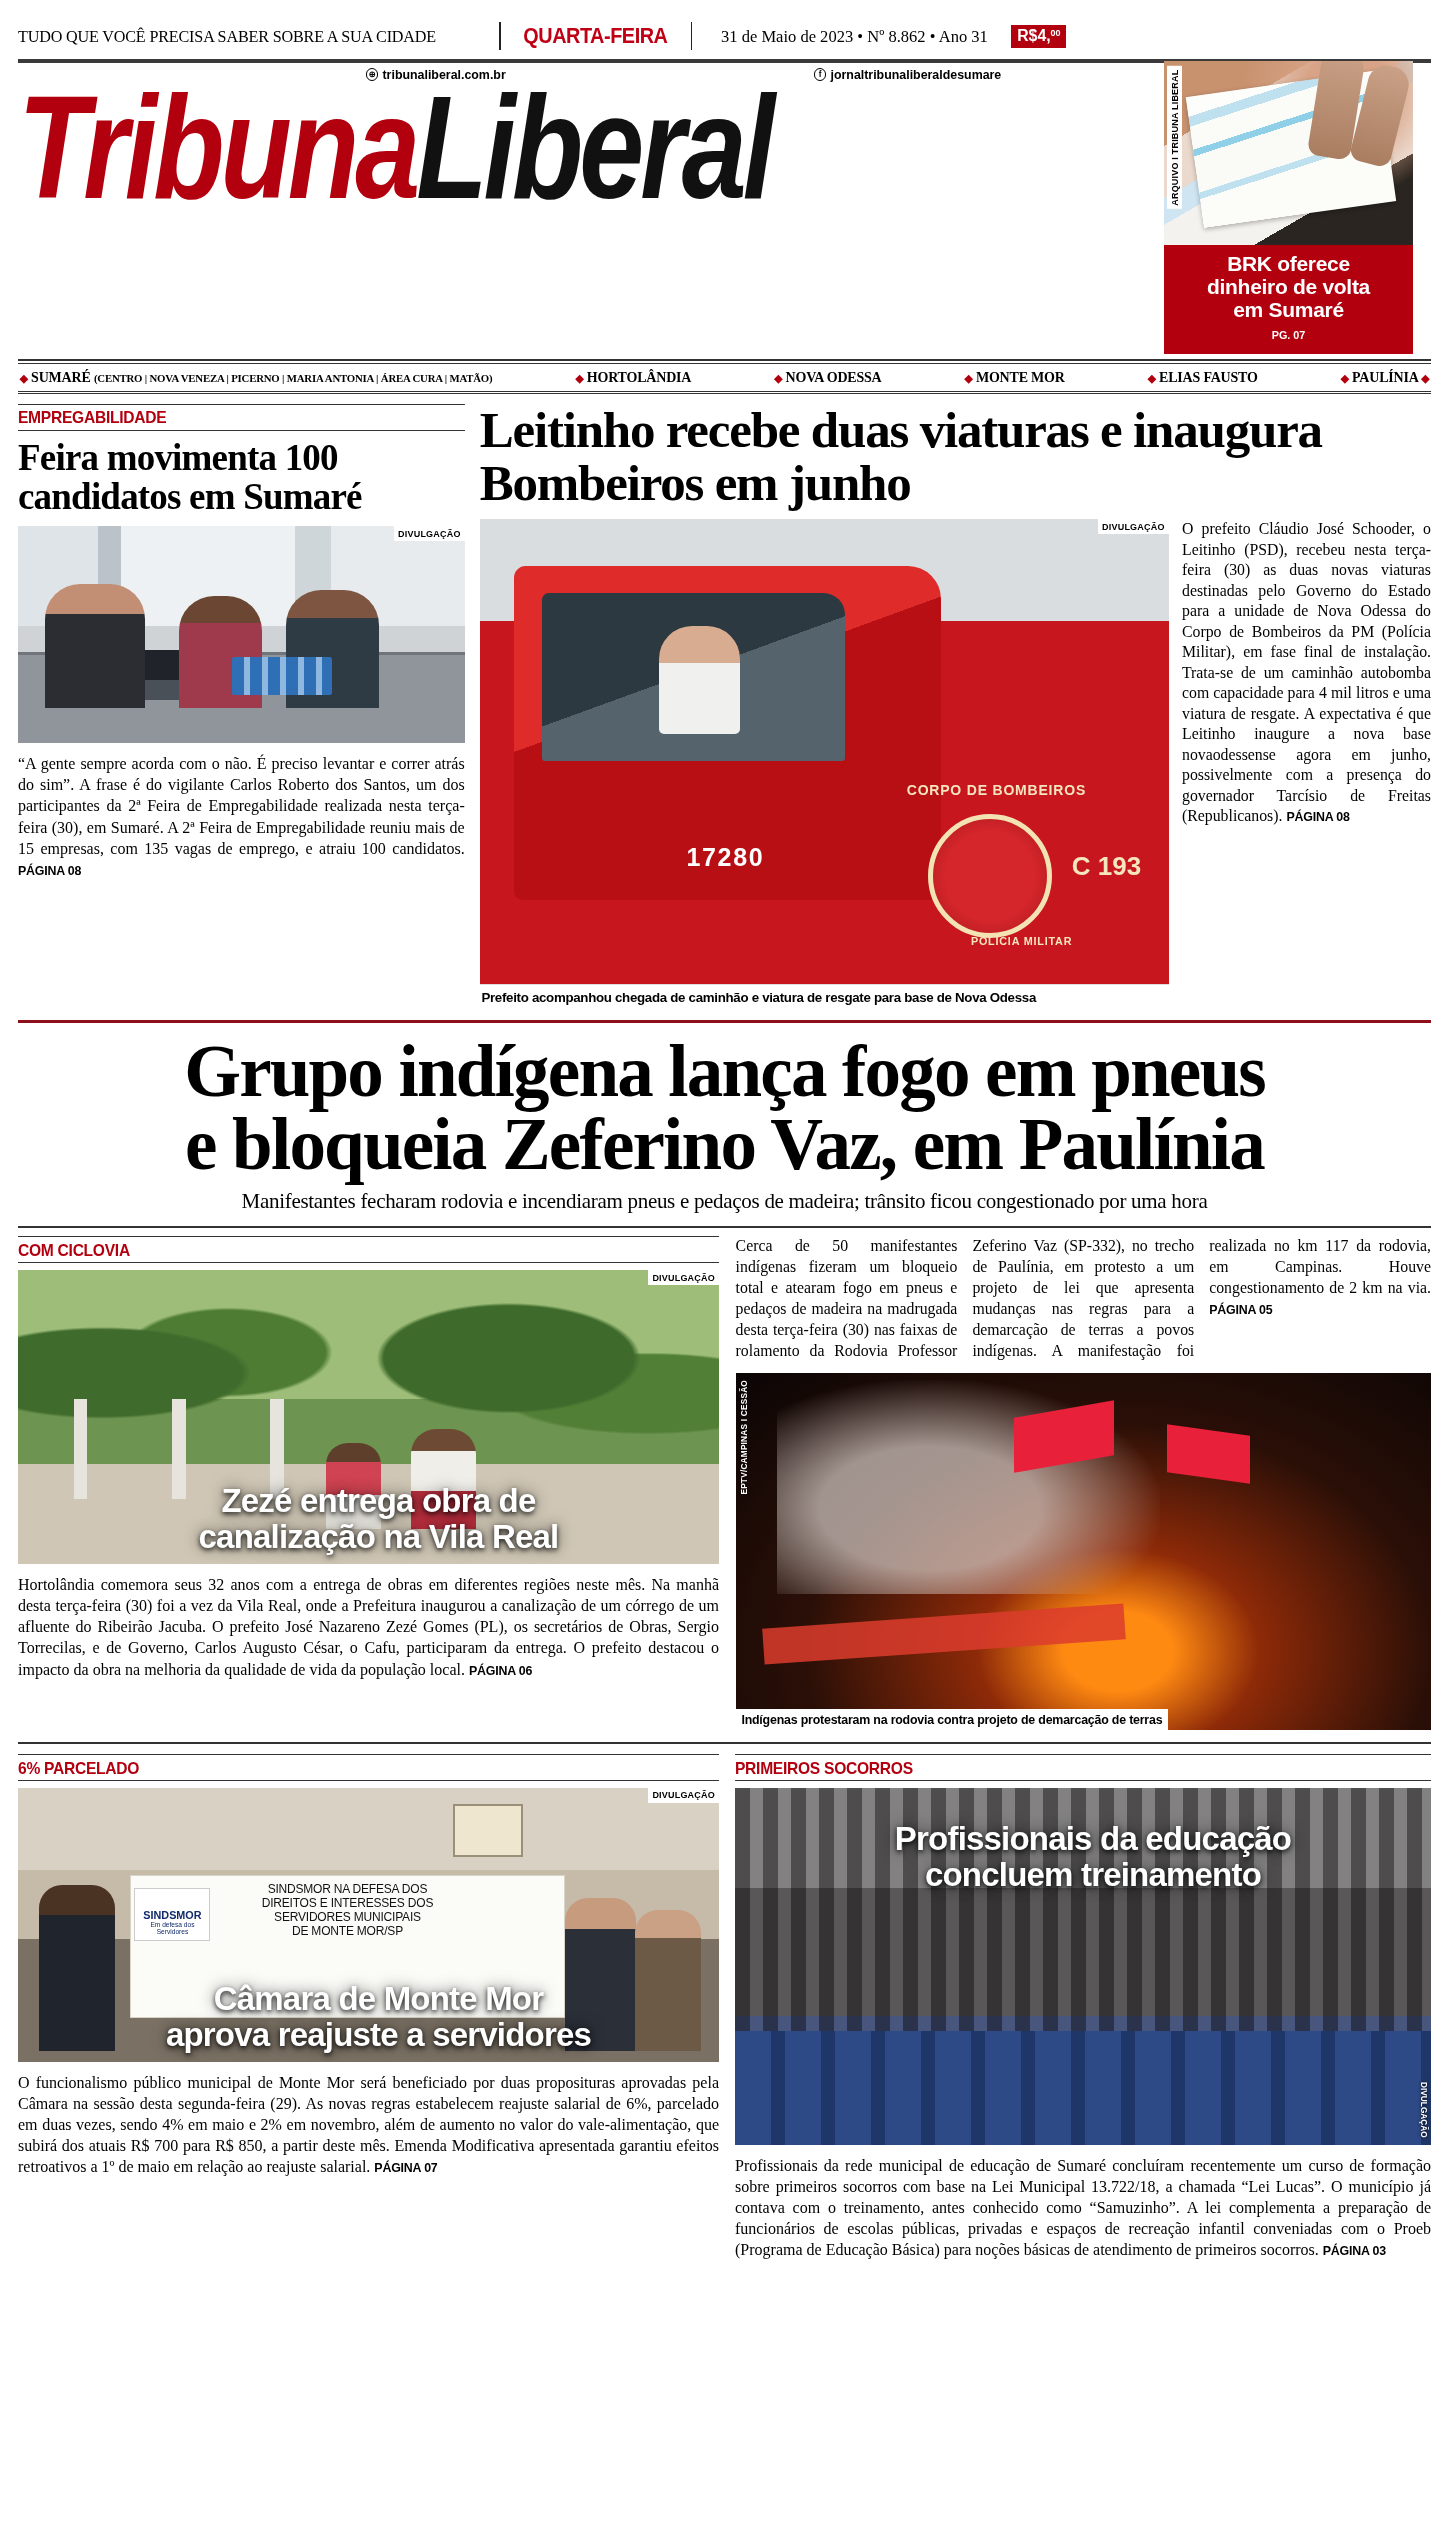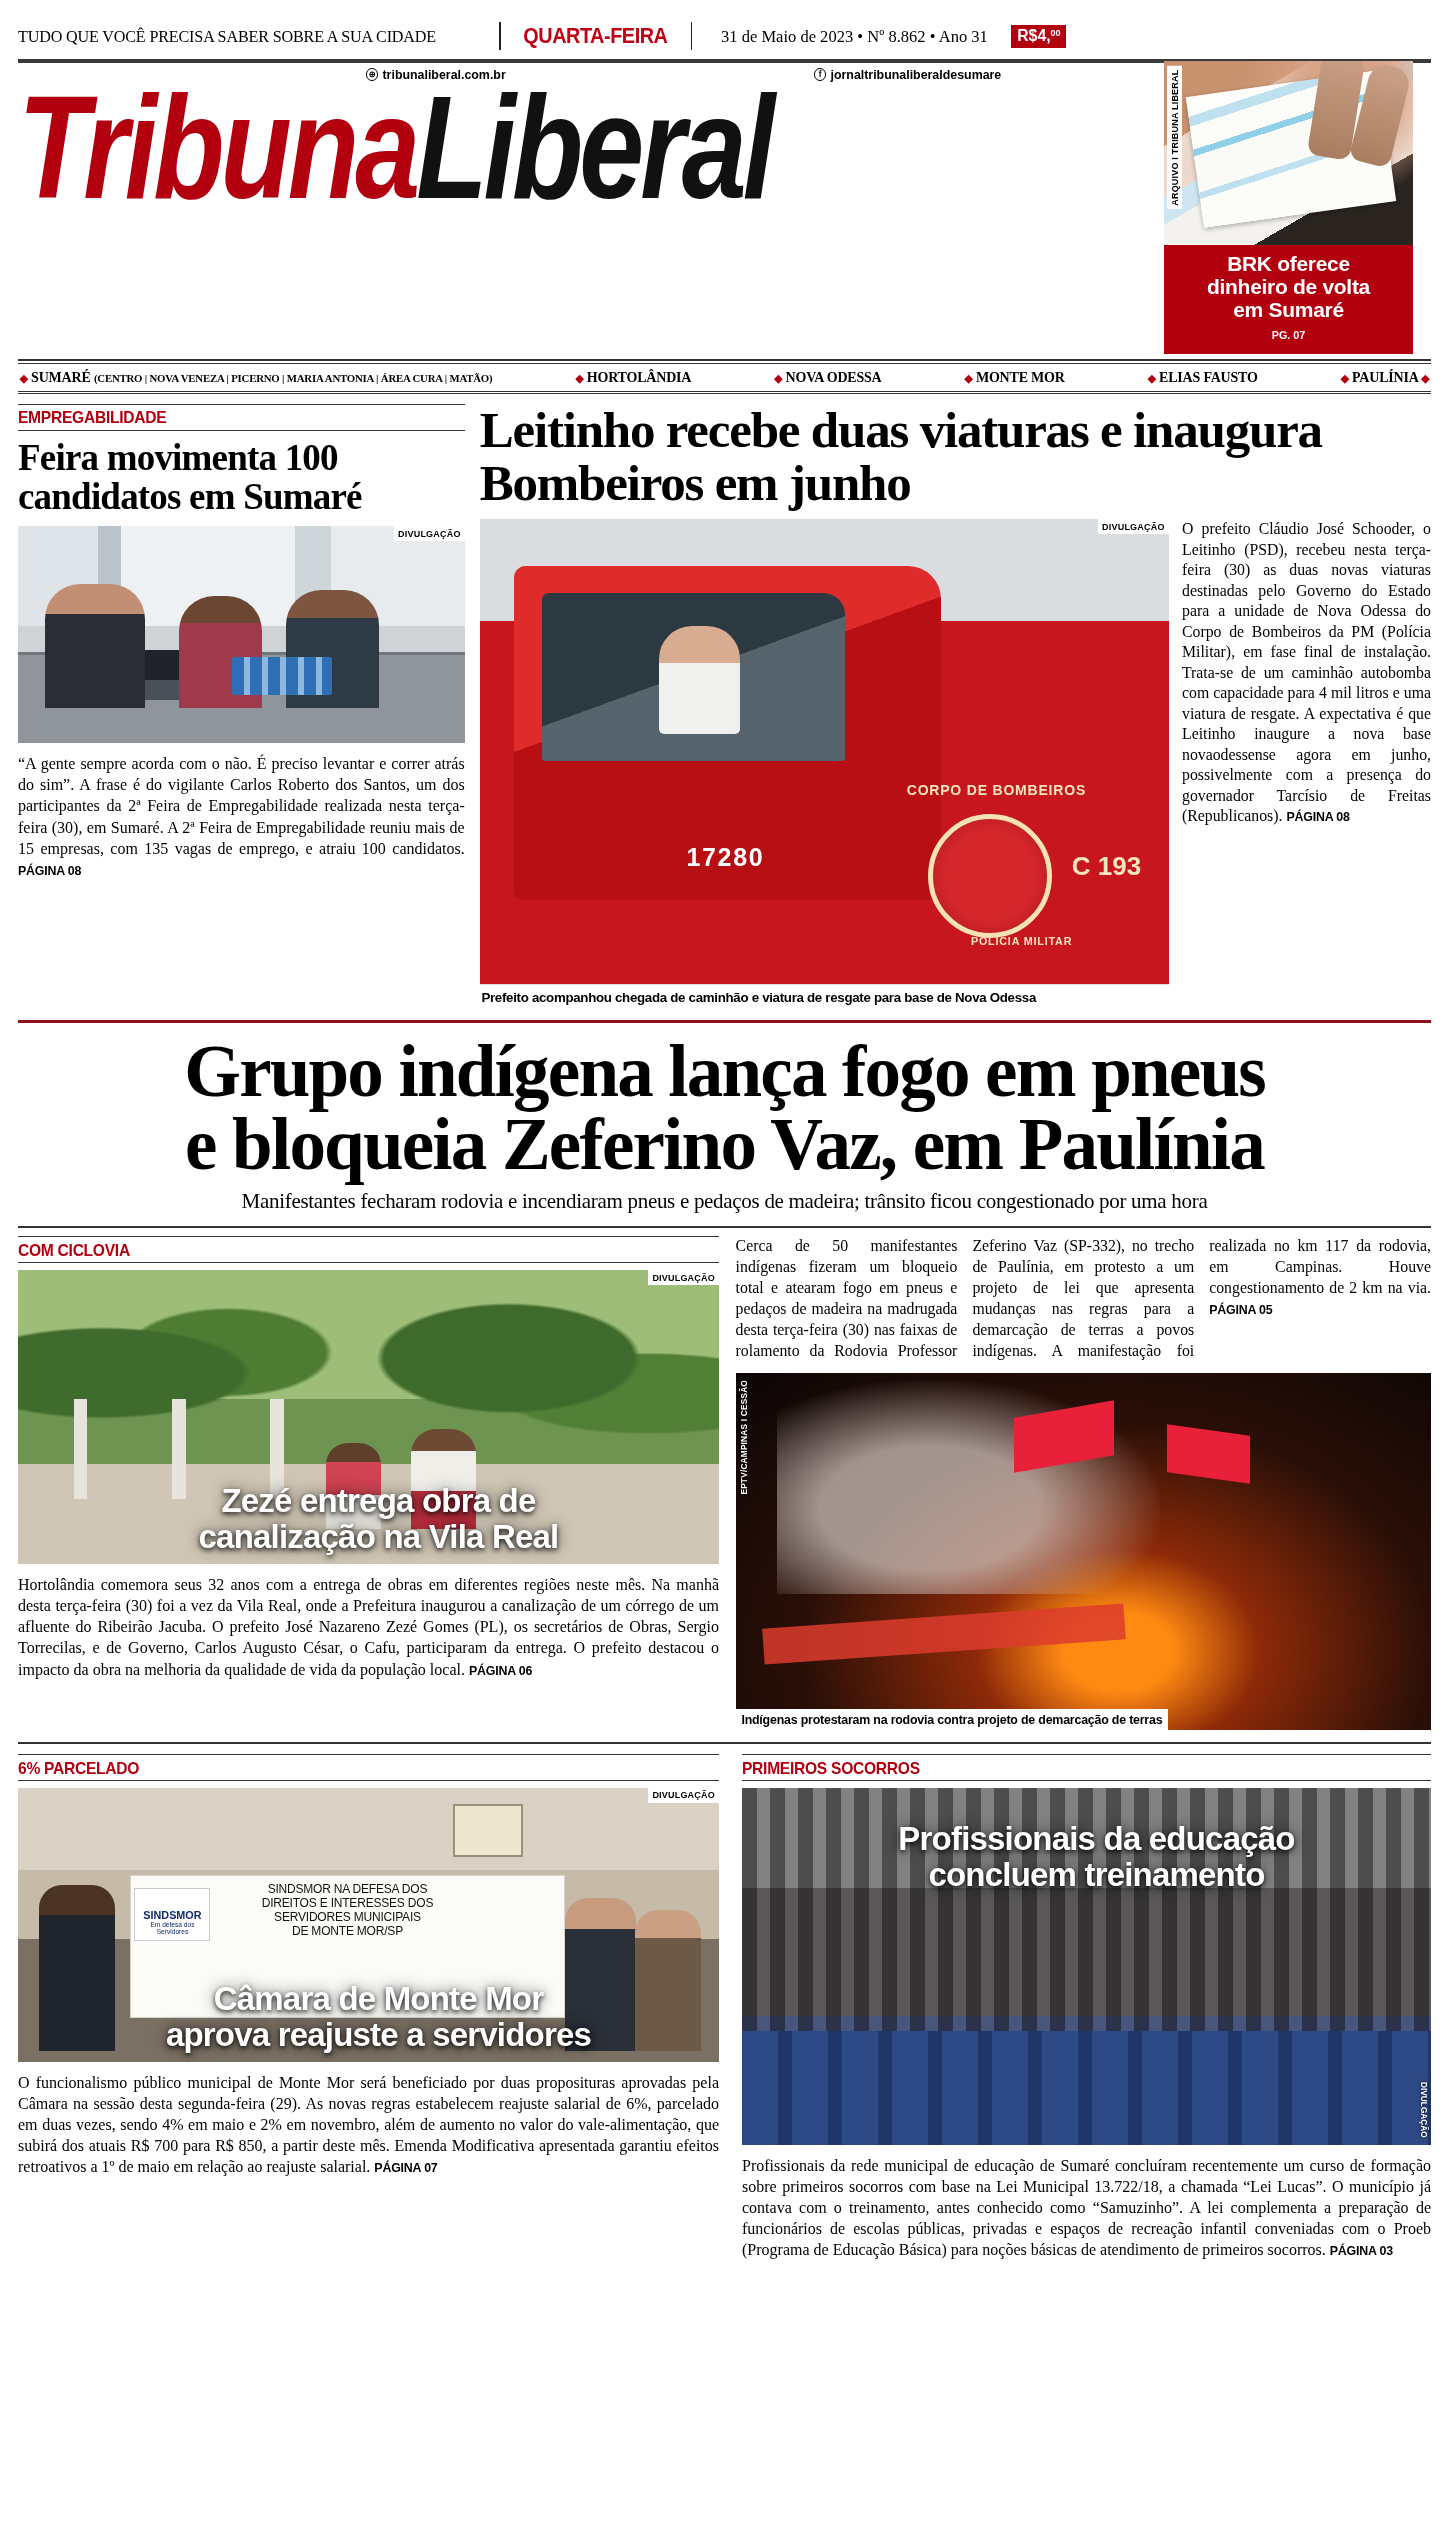--- a/index.html
+++ b/index.html
@@ -297,21 +297,21 @@
     writing-mode: vertical-rl; transform: rotate(180deg);
     text-shadow: 0 0 3.3px #000;
   }
   .caption-inset {
     position: absolute; left: 0; bottom: 0; background: #fff; color: #000;
     font-family: "Liberation Sans", sans-serif; font-weight: bold; font-size: 12.4px;
     padding: 4.1px 5.8px 3.3px; letter-spacing: -0.2px;
   }
 
   
-  .bot-grid { display: flex; gap: 23px; margin-top: 10px; }
+  .bot-grid { display: flex; gap: 16px; margin-top: 10px; }
   .bot-left { width: 701px; }
   .bot-right { flex: 1; }
 
   .ph-sind {
     height: 274px; position: relative; overflow: hidden;
     background: linear-gradient(180deg,#cfc6b6 0 28%, #b8ab97 28% 64%, #6e6356 64% 100%);
   }
   .ph-sind .wall { position:absolute; inset:0;
     background: linear-gradient(180deg,#d9d2c4 0 30%, #c6bba8 30% 55%, #7a7063 55% 100%); }
   .ph-sind .frame { position:absolute; left: 62%; top: 6%; width: 70px; height: 53px;

